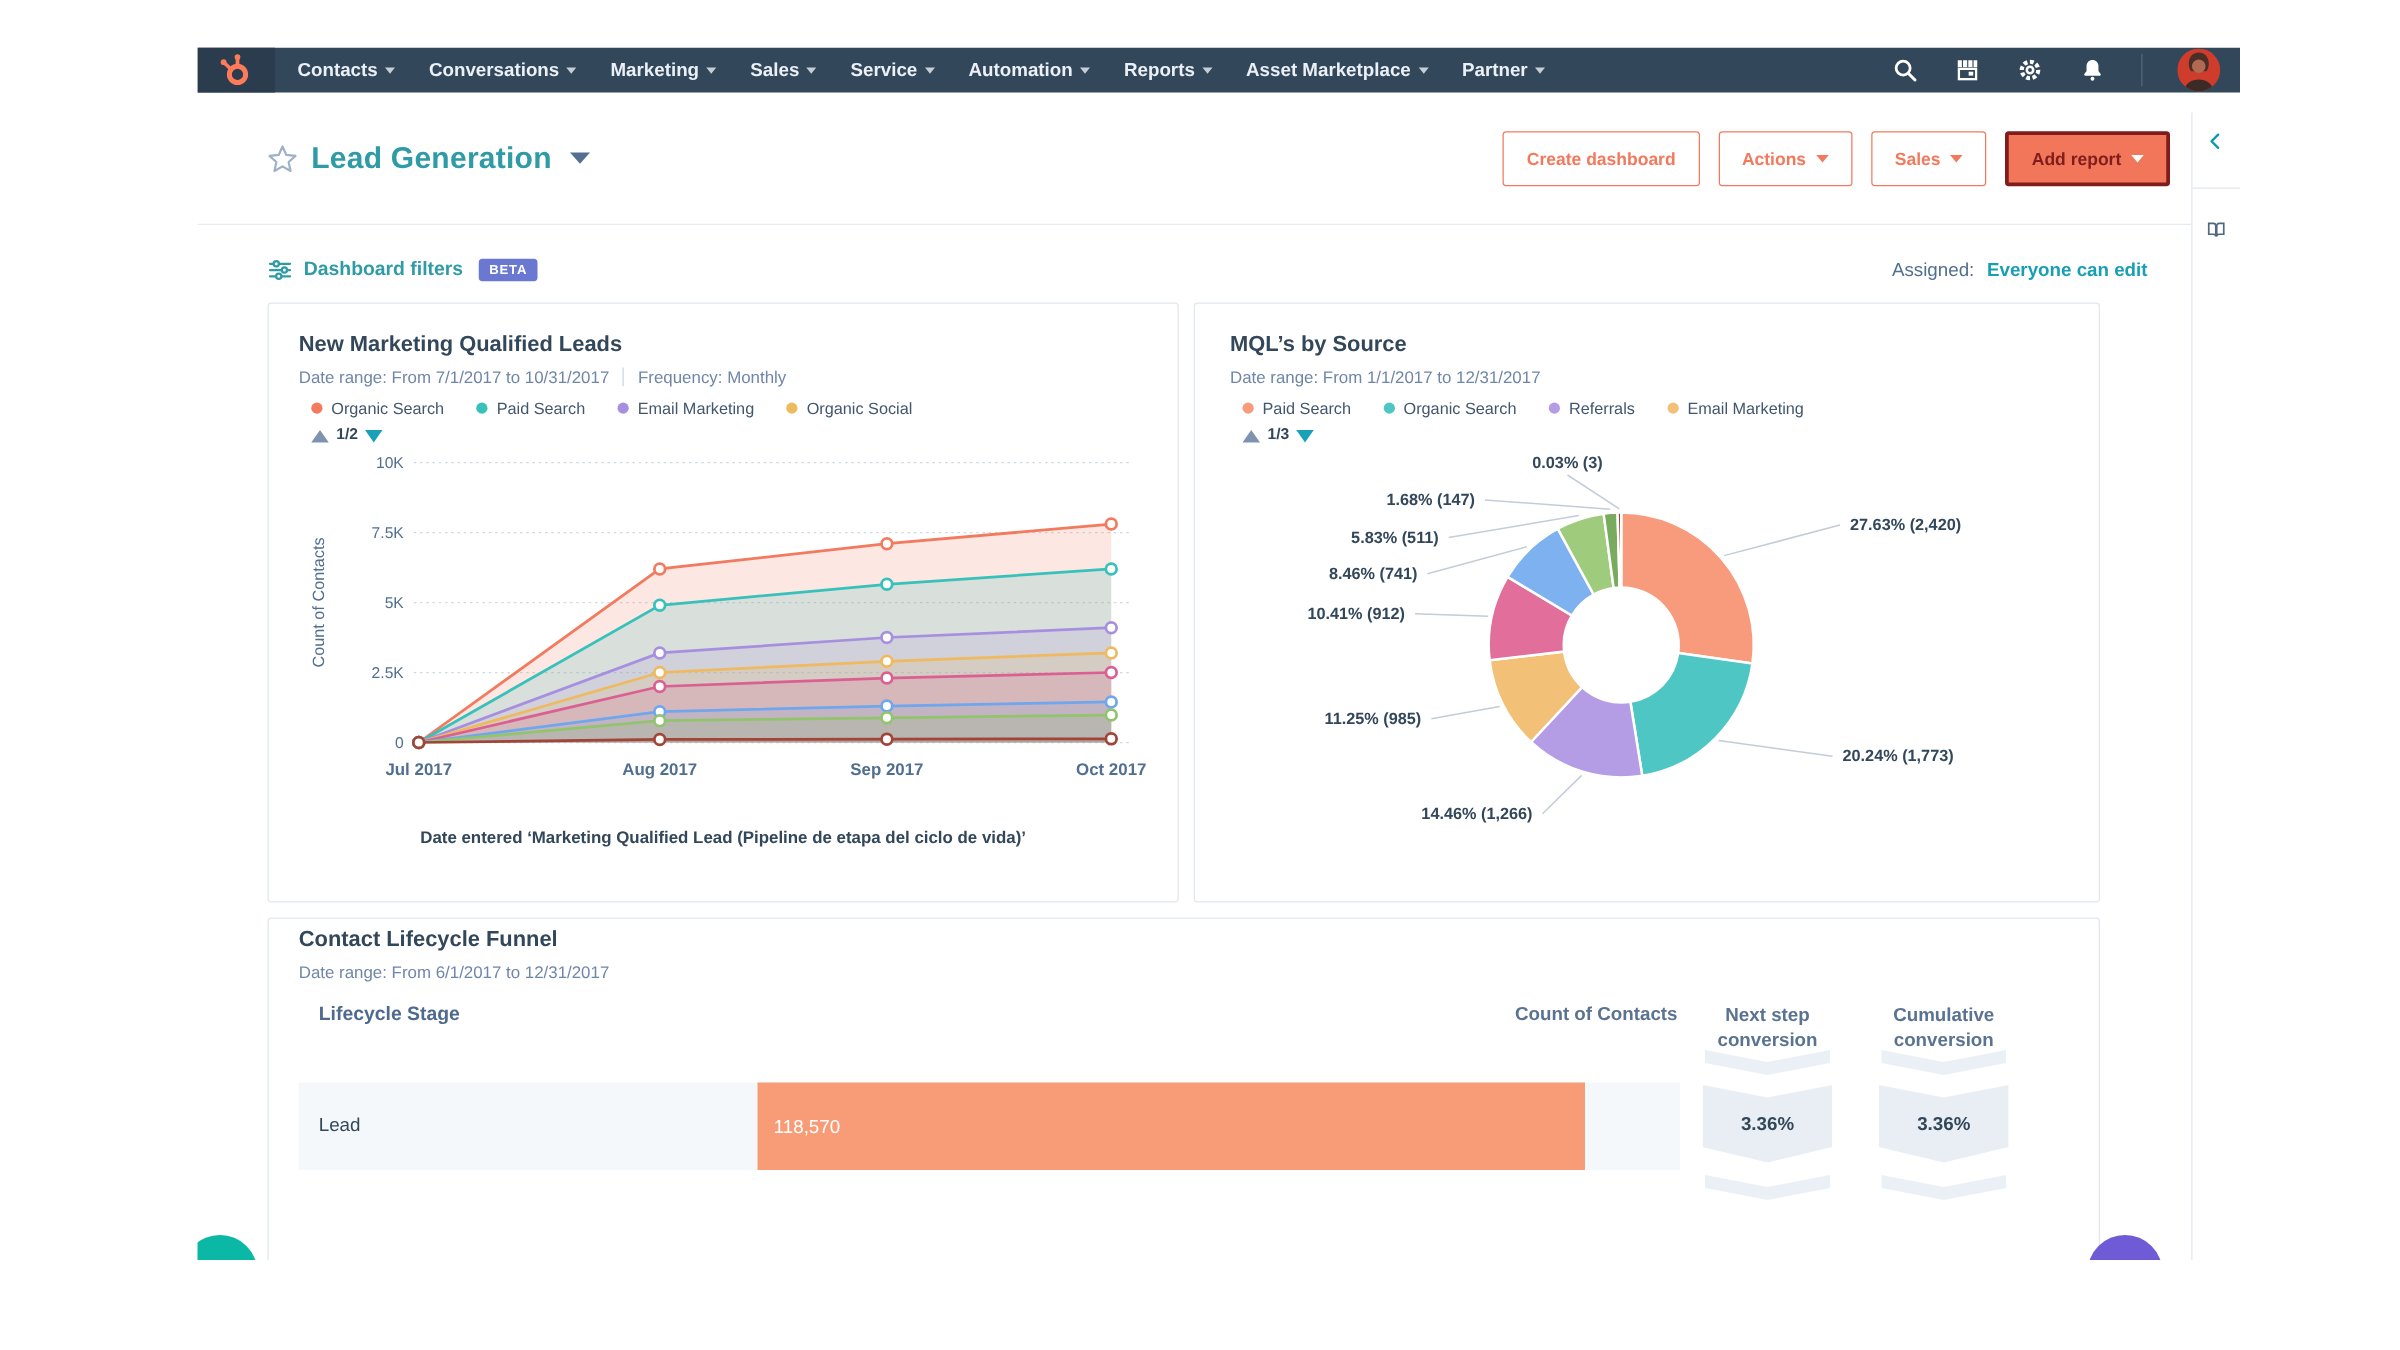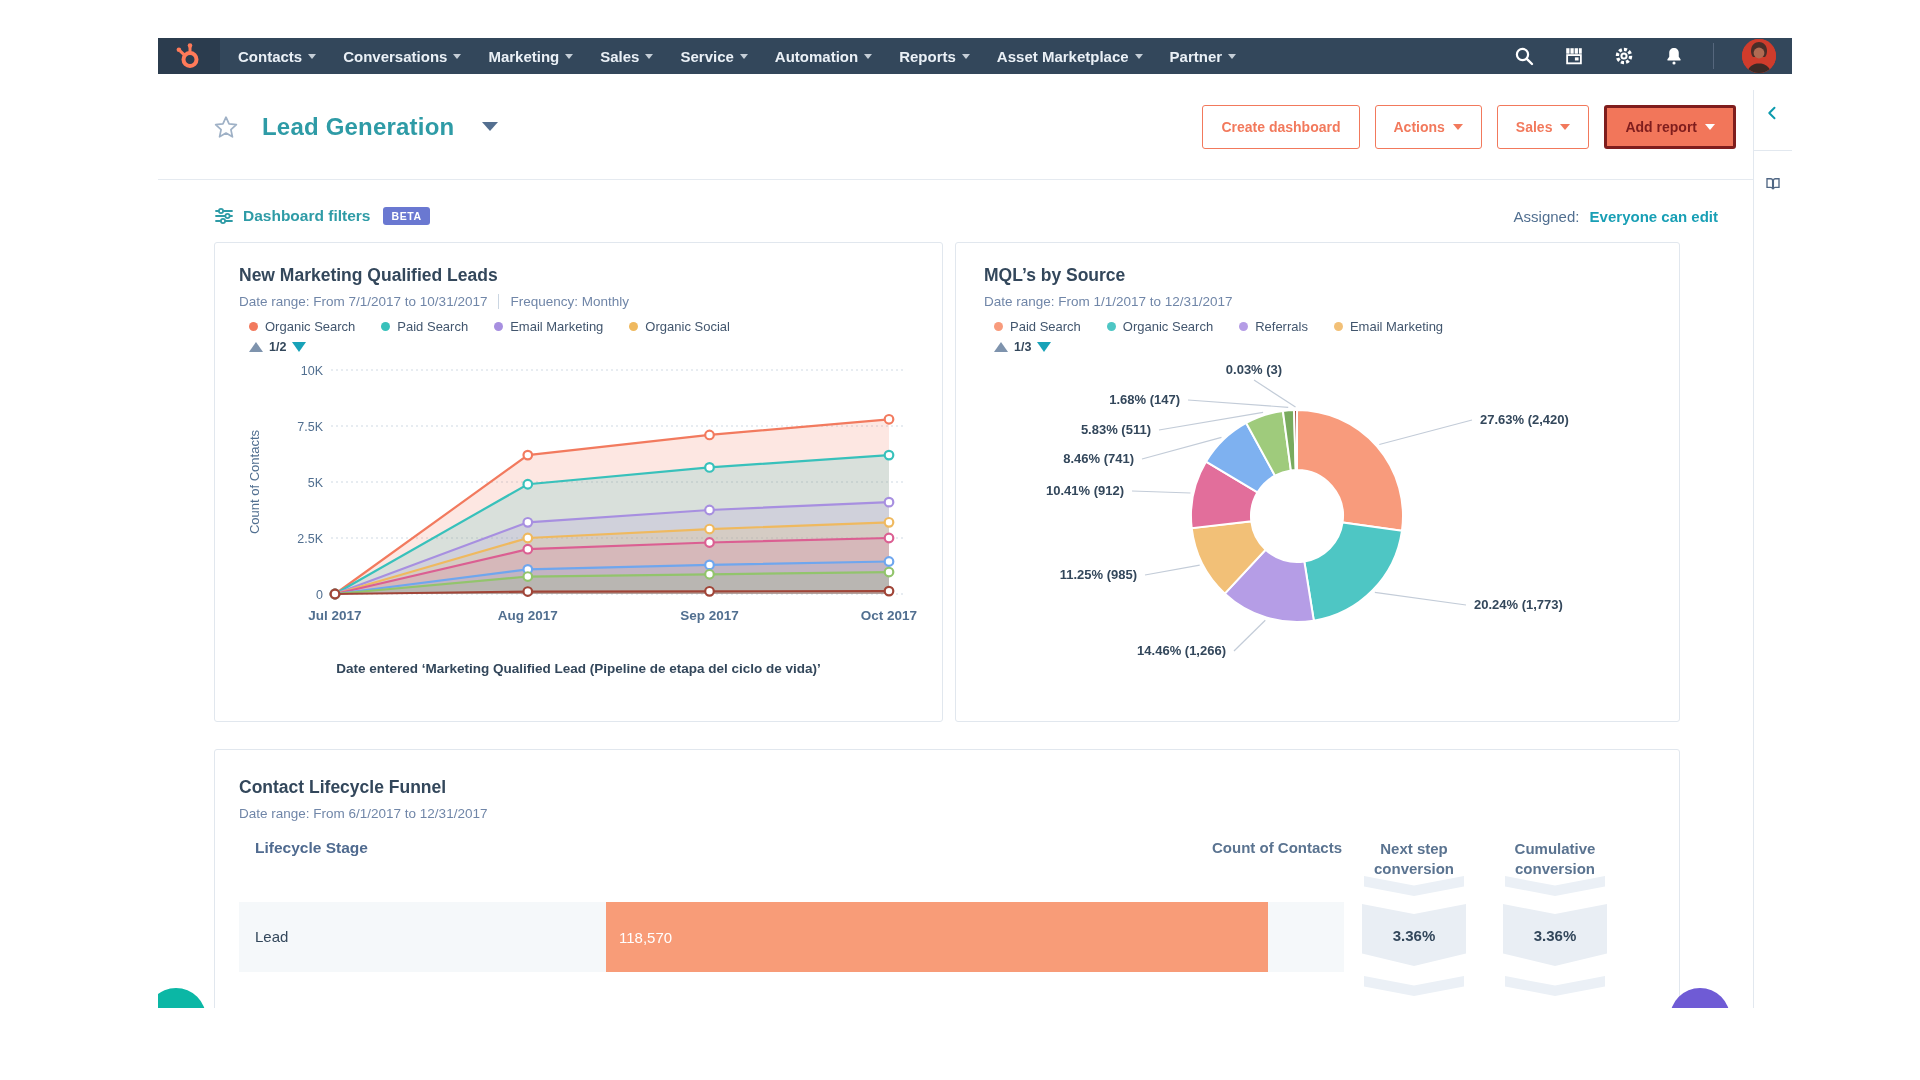--- a/index.html
+++ b/index.html
@@ -14,21 +14,21 @@
   .menu{display:flex;align-items:center;gap:27px;margin-left:18px;}
   .menu-item{display:flex;align-items:center;gap:6px;color:#eaf0f6;font-size:15px;font-weight:600;cursor:pointer;white-space:nowrap;}
   .caret-down{width:0;height:0;border-left:4.5px solid transparent;border-right:4.5px solid transparent;border-top:5px solid rgba(234,240,246,.8);}
   .nav-right{margin-left:auto;display:flex;align-items:center;gap:28px;padding-right:16px;}
   .nav-icon{width:22px;height:22px;display:flex;align-items:center;justify-content:center;cursor:pointer;}
   .nav-divider{width:1px;height:26px;background:#56677d;}
   .avatar{width:34px;height:34px;border-radius:50%;overflow:hidden;background:#cf3c2c;cursor:pointer;}
 
   
   .page-header{height:105px;display:flex;align-items:center;padding:0 56px;border-bottom:1px solid #e5eaf0;background:#fff;}
-  .title-wrap{display:flex;align-items:center;gap:24px;}
+  .title-wrap{display:flex;align-items:center;gap:11px;}
   .page-title{font-size:24px;font-weight:bold;color:#2e9ba6;letter-spacing:.2px;}
   .title-caret{width:0;height:0;border-left:8px solid transparent;border-right:8px solid transparent;border-top:9px solid #546f90;margin-left:4px;cursor:pointer;}
   .hdr-buttons{margin-left:auto;display:flex;align-items:center;gap:15px;}
   .btn{height:44px;padding:0 18px;border-radius:3px;font-size:14px;font-weight:600;display:flex;align-items:center;gap:8px;cursor:pointer;white-space:nowrap;}
   .btn-outline{border:1px solid #f2795c;color:#f2795c;background:#fff;}
   .btn-solid{background:#f2765a;color:#7f1d1d;border:3px solid #7f1d1d;}
   .btn .c-caret{width:0;height:0;border-left:5px solid transparent;border-right:5px solid transparent;border-top:6px solid #f2795c;}
   .btn-solid .c-caret{border-top-color:#fff;}
 
   
@@ -45,30 +45,30 @@
   .card{background:#fff;border:1px solid #e1e7ee;border-radius:3px;box-sizing:border-box;}
   .card-line{width:729px;height:480px;padding:22px 24px;}
   .card-donut{width:725px;height:480px;padding:22px 28px;}
   .card-title{font-size:17.5px;font-weight:bold;color:#33475b;}
   .card-meta{margin-top:8px;font-size:13.5px;color:#7086a8;display:flex;align-items:center;}
   .meta-sep{display:inline-block;width:1px;height:15px;background:#cbd6e2;margin:0 11px;}
   .legend{display:flex;align-items:center;gap:26px;margin-top:10px;margin-left:10px;flex-wrap:nowrap;}
   .legend-item{display:flex;align-items:center;gap:7px;cursor:pointer;}
   .legend-dot{width:9px;height:9px;border-radius:50%;}
   .legend-label{font-size:13px;color:#42566e;}
-  .pager{display:flex;align-items:center;gap:6px;margin-top:6px;margin-left:10px;}
+  .pager{display:flex;align-items:flex-end;gap:6px;margin-top:6px;margin-left:10px;}
   .tri-up{width:0;height:0;border-left:7px solid transparent;border-right:7px solid transparent;border-bottom:10px solid #7e93ad;cursor:pointer;}
   .tri-down{width:0;height:0;border-left:7px solid transparent;border-right:7px solid transparent;border-top:10px solid #18a2b8;cursor:pointer;}
   .pager-text{font-size:12.5px;font-weight:bold;color:#33475b;}
   .chart-caption{max-width:620px;margin:2px auto 0;text-align:center;font-size:13.5px;font-weight:bold;color:#33475b;line-height:1.35;}
 
   svg text{font-family:"Liberation Sans","DejaVu Sans",sans-serif;}
 
   
-  .card-funnel{width:1466px;margin-top:27px;padding:27px 24px;min-height:320px;}
+  .card-funnel{width:1466px;margin-top:12px;padding:6px 24px;min-height:320px;}
   .funnel-head{display:flex;align-items:flex-start;margin-top:18px;}
   .fh-band{width:1105px;display:flex;align-items:flex-start;}
   .fh-stage{padding-left:16px;font-size:15.5px;font-weight:bold;color:#4f6a8f;}
   .fh-count{margin-left:auto;font-size:15px;font-weight:bold;color:#5a7390;padding-right:2px;}
   .fh-col{width:104px;text-align:center;font-size:15px;font-weight:bold;color:#5a7390;line-height:1.3;}
   .fh-col.c1{margin-left:18px;}
   .fh-col.c2{margin-left:37px;}
   .funnel-row{display:flex;align-items:flex-start;margin-top:24px;}
   .fr-band{width:1105px;height:70px;background:#f5f8fa;display:flex;}
   .fr-stage{width:367px;box-sizing:border-box;padding-left:16px;line-height:70px;font-size:15px;color:#33475b;}

